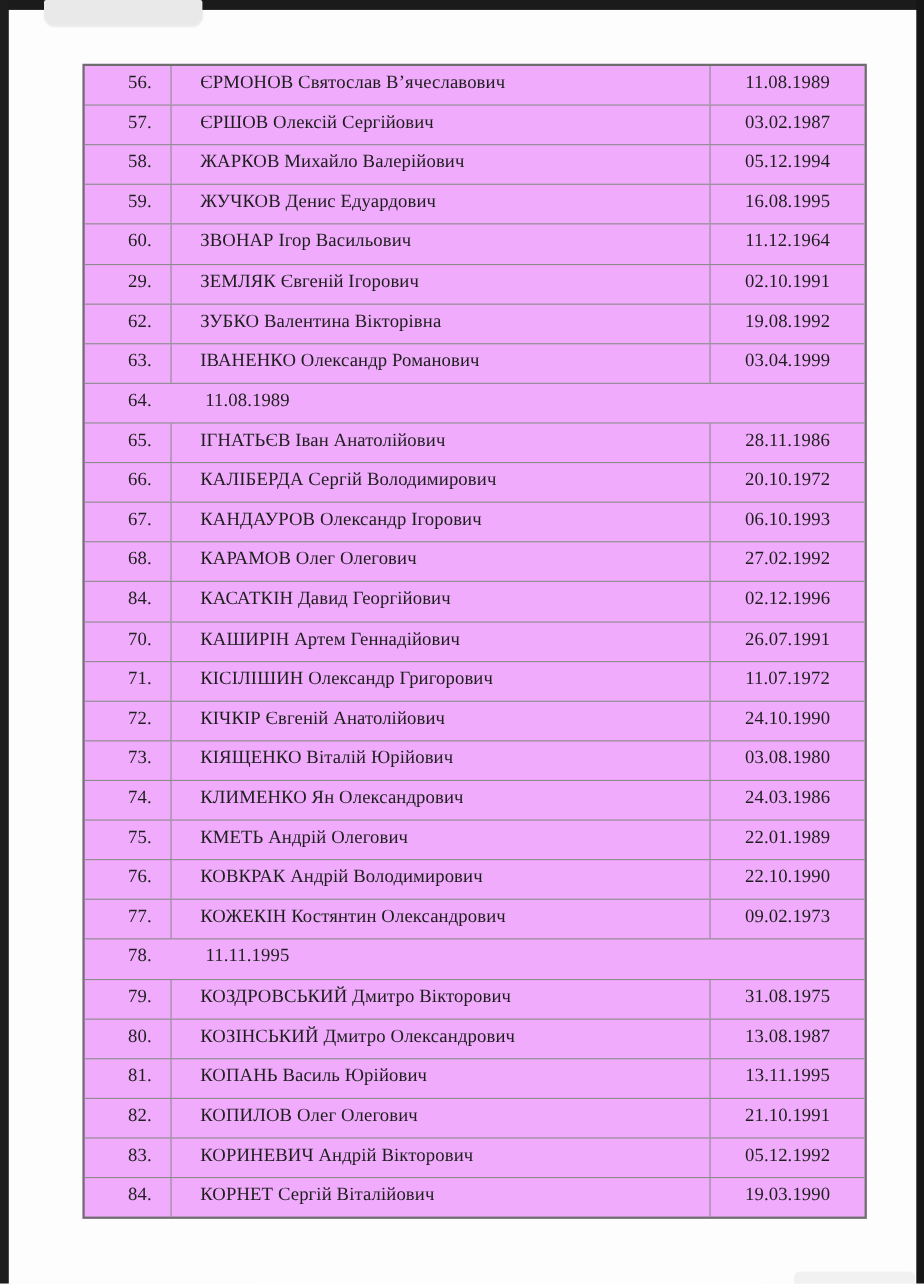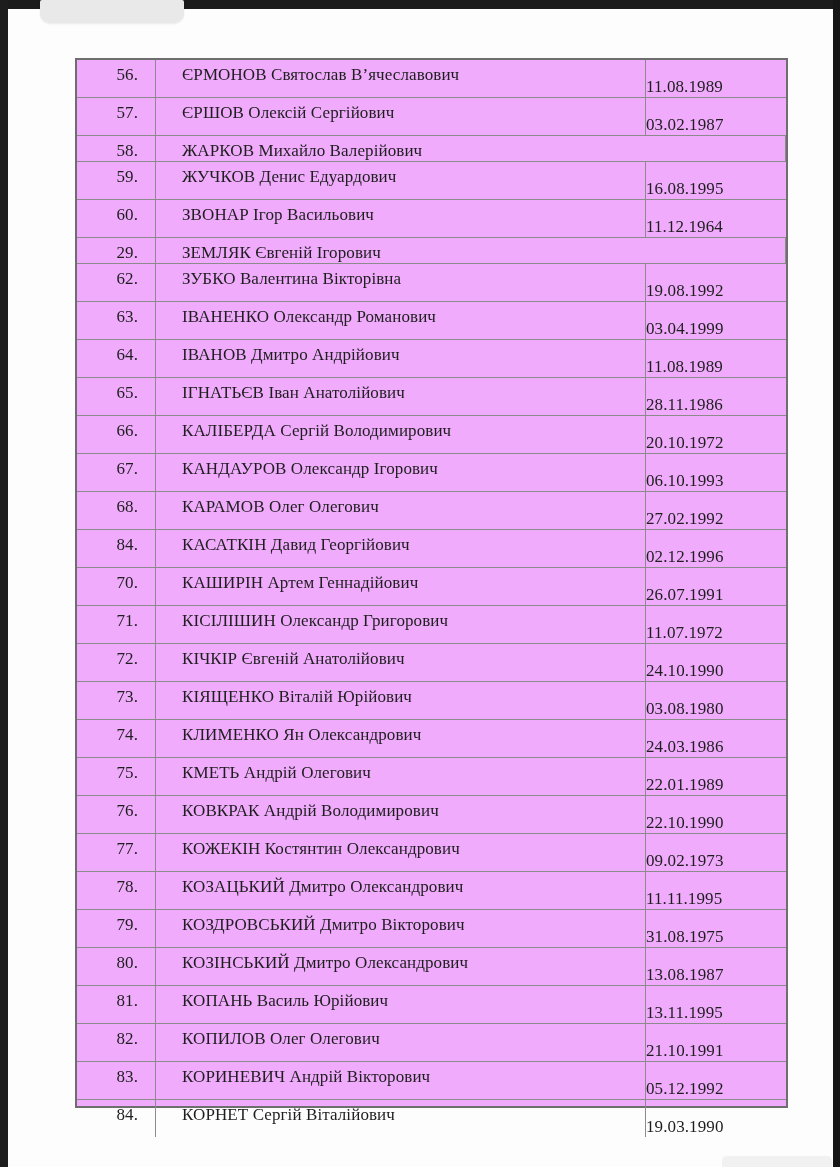--- a/index.html
+++ b/index.html
@@ -71,22 +71,21 @@
     padding-right: 17px;
   }
   .cell-name {
     flex: 1;
     border-left: 1.5px solid #8b8b8b;
     border-right: 1.5px solid #8b8b8b;
     padding-left: 26px;
   }
   .cell-dob {
     width: 140px;
-    text-align: left;
-    margin-top: 12px;
+    text-align: center;
   }
 </style>
 </head>
 <body>
 
 <div class="stage">
 
   <div class="edge-top"></div>
   <div class="edge-left"></div>
   <div class="edge-right"></div>
@@ -102,54 +101,55 @@
 
   <div class="t-row">
     <div class="cell cell-num">57.</div>
     <div class="cell cell-name">ЄРШОВ Олексій Сергійович</div>
     <div class="cell cell-dob">03.02.1987</div>
   </div>
 
   <div class="t-row">
     <div class="cell cell-num">58.</div>
     <div class="cell cell-name">ЖАРКОВ Михайло Валерійович</div>
+    <div class="cell cell-dob">05.12.1994</div>
   </div>
 
   <div class="t-row">
     <div class="cell cell-num">59.</div>
     <div class="cell cell-name">ЖУЧКОВ Денис Едуардович</div>
     <div class="cell cell-dob">16.08.1995</div>
   </div>
 
   <div class="t-row">
     <div class="cell cell-num">60.</div>
     <div class="cell cell-name">ЗВОНАР Ігор Васильович</div>
     <div class="cell cell-dob">11.12.1964</div>
   </div>
 
   <div class="t-row">
     <div class="cell cell-num">29.</div>
     <div class="cell cell-name">ЗЕМЛЯК Євгеній Ігорович</div>
+    <div class="cell cell-dob">02.10.1991</div>
   </div>
 
   <div class="t-row">
     <div class="cell cell-num">62.</div>
     <div class="cell cell-name">ЗУБКО Валентина Вікторівна</div>
     <div class="cell cell-dob">19.08.1992</div>
   </div>
 
   <div class="t-row">
     <div class="cell cell-num">63.</div>
     <div class="cell cell-name">ІВАНЕНКО Олександр Романович</div>
     <div class="cell cell-dob">03.04.1999</div>
   </div>
 
   <div class="t-row">
     <div class="cell cell-num">64.</div>
-    <div class="cell cell-name">ІВАНОВ Дмитро Андрійович</div>
     <div class="cell cell-dob">11.08.1989</div>
   </div>
 
   <div class="t-row">
     <div class="cell cell-num">65.</div>
     <div class="cell cell-name">ІГНАТЬЄВ Іван Анатолійович</div>
     <div class="cell cell-dob">28.11.1986</div>
   </div>
 
   <div class="t-row">
@@ -219,21 +219,20 @@
   </div>
 
   <div class="t-row">
     <div class="cell cell-num">77.</div>
     <div class="cell cell-name">КОЖЕКІН Костянтин Олександрович</div>
     <div class="cell cell-dob">09.02.1973</div>
   </div>
 
   <div class="t-row">
     <div class="cell cell-num">78.</div>
-    <div class="cell cell-name">КОЗАЦЬКИЙ Дмитро Олександрович</div>
     <div class="cell cell-dob">11.11.1995</div>
   </div>
 
   <div class="t-row">
     <div class="cell cell-num">79.</div>
     <div class="cell cell-name">КОЗДРОВСЬКИЙ Дмитро Вікторович</div>
     <div class="cell cell-dob">31.08.1975</div>
   </div>
 
   <div class="t-row">

